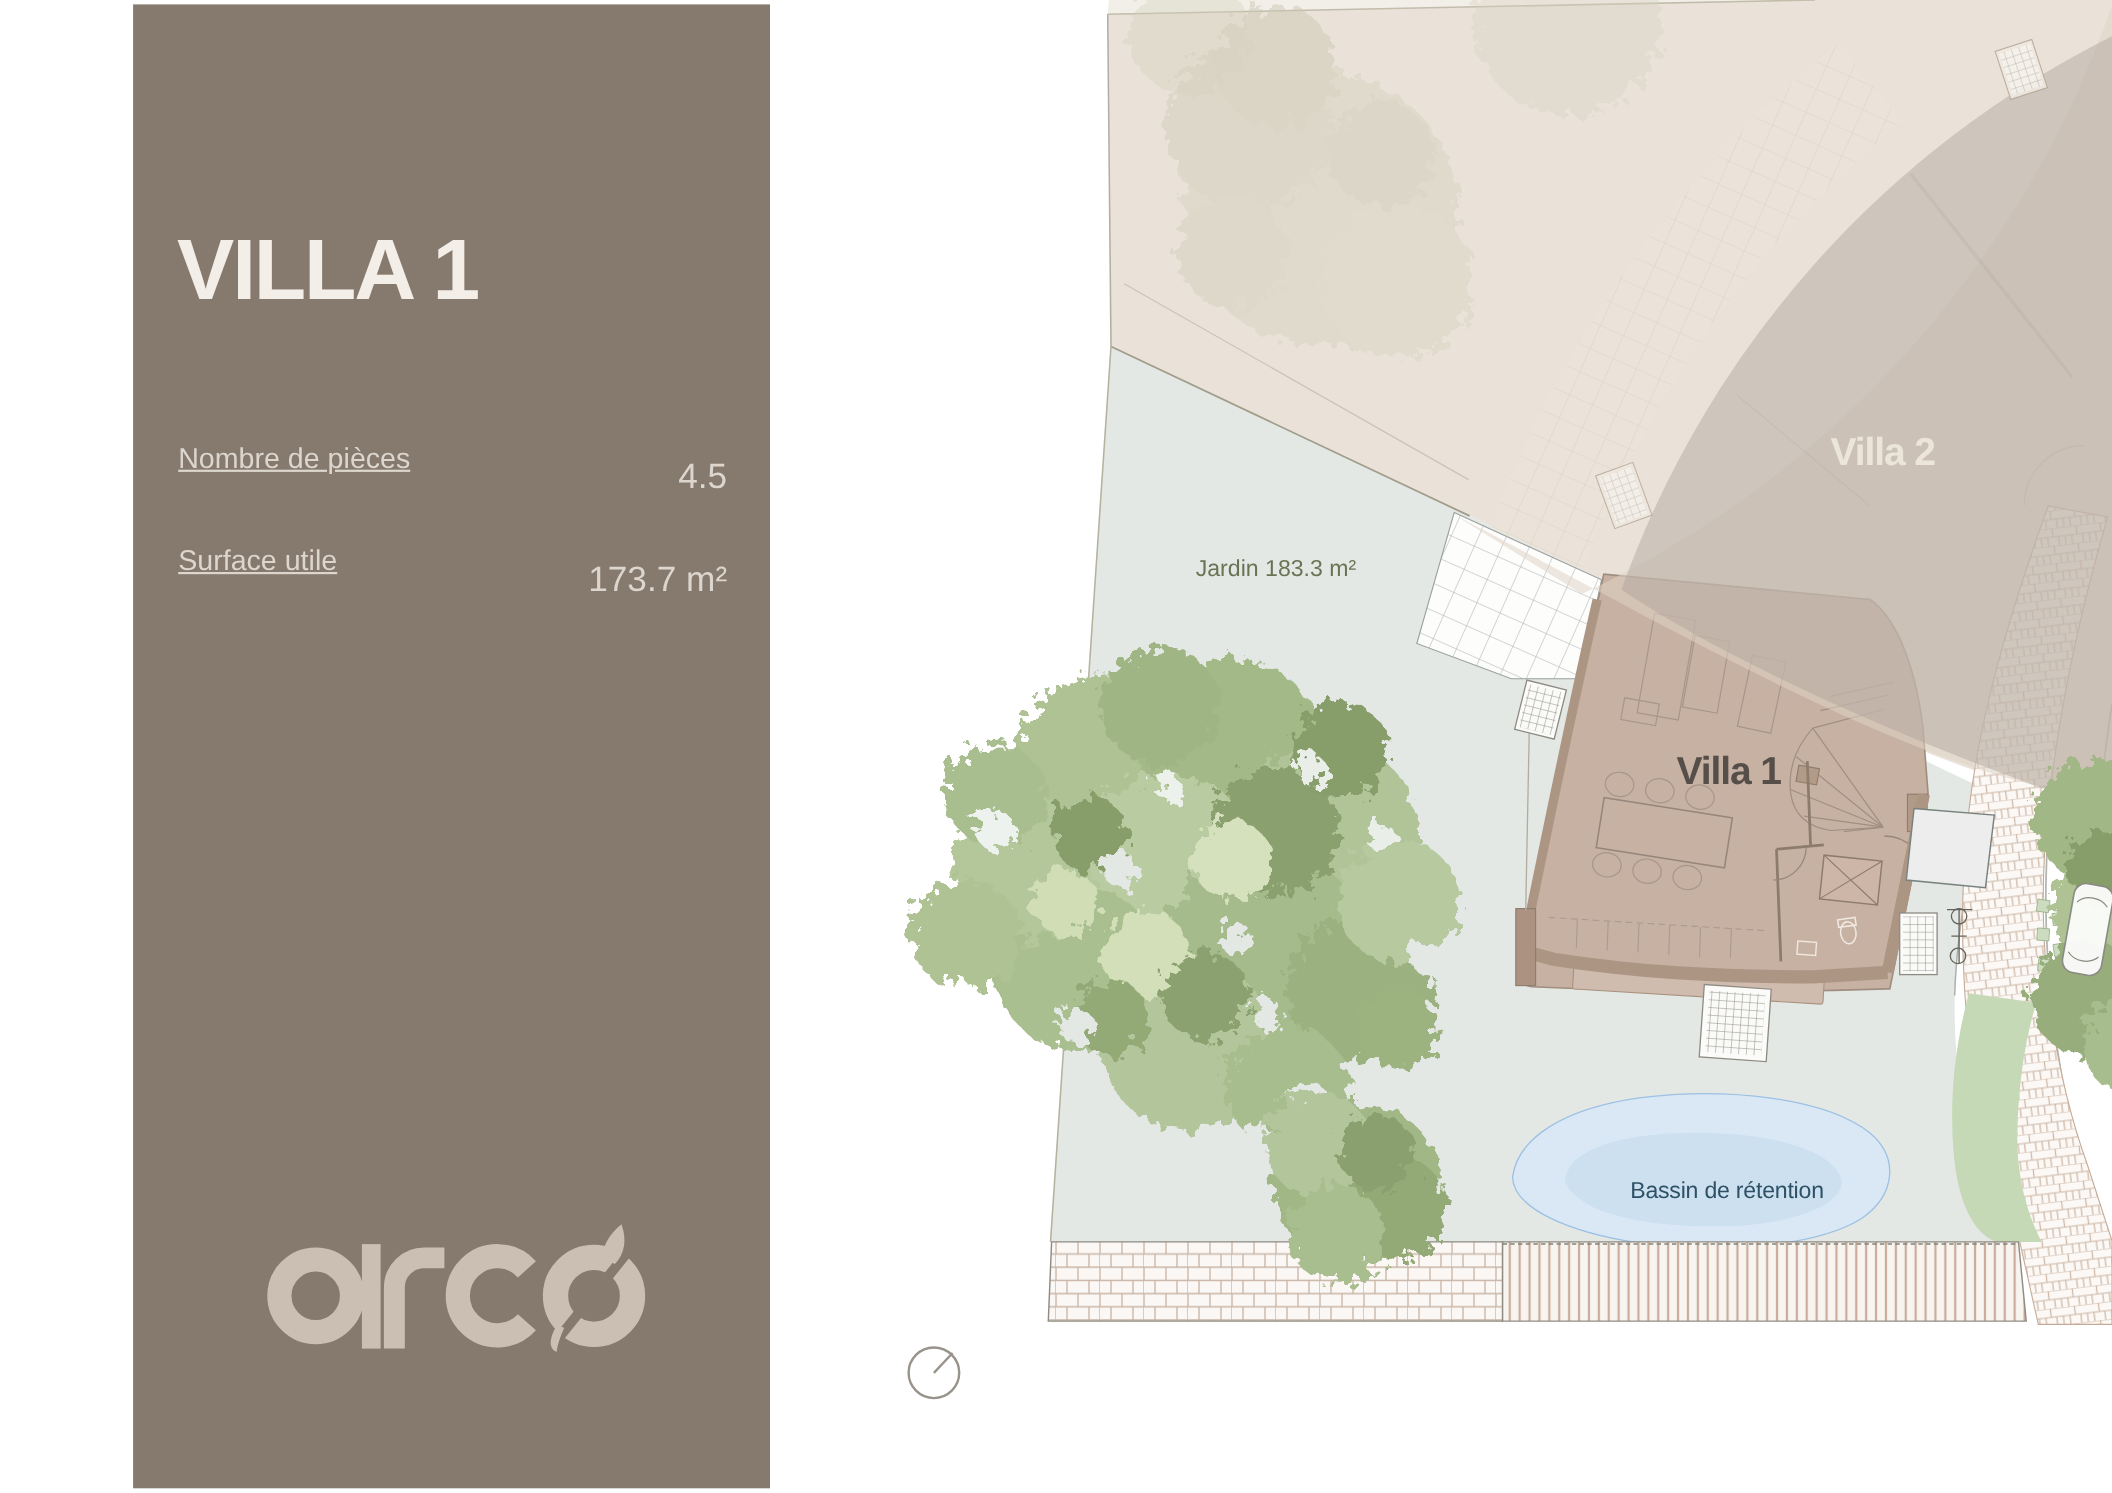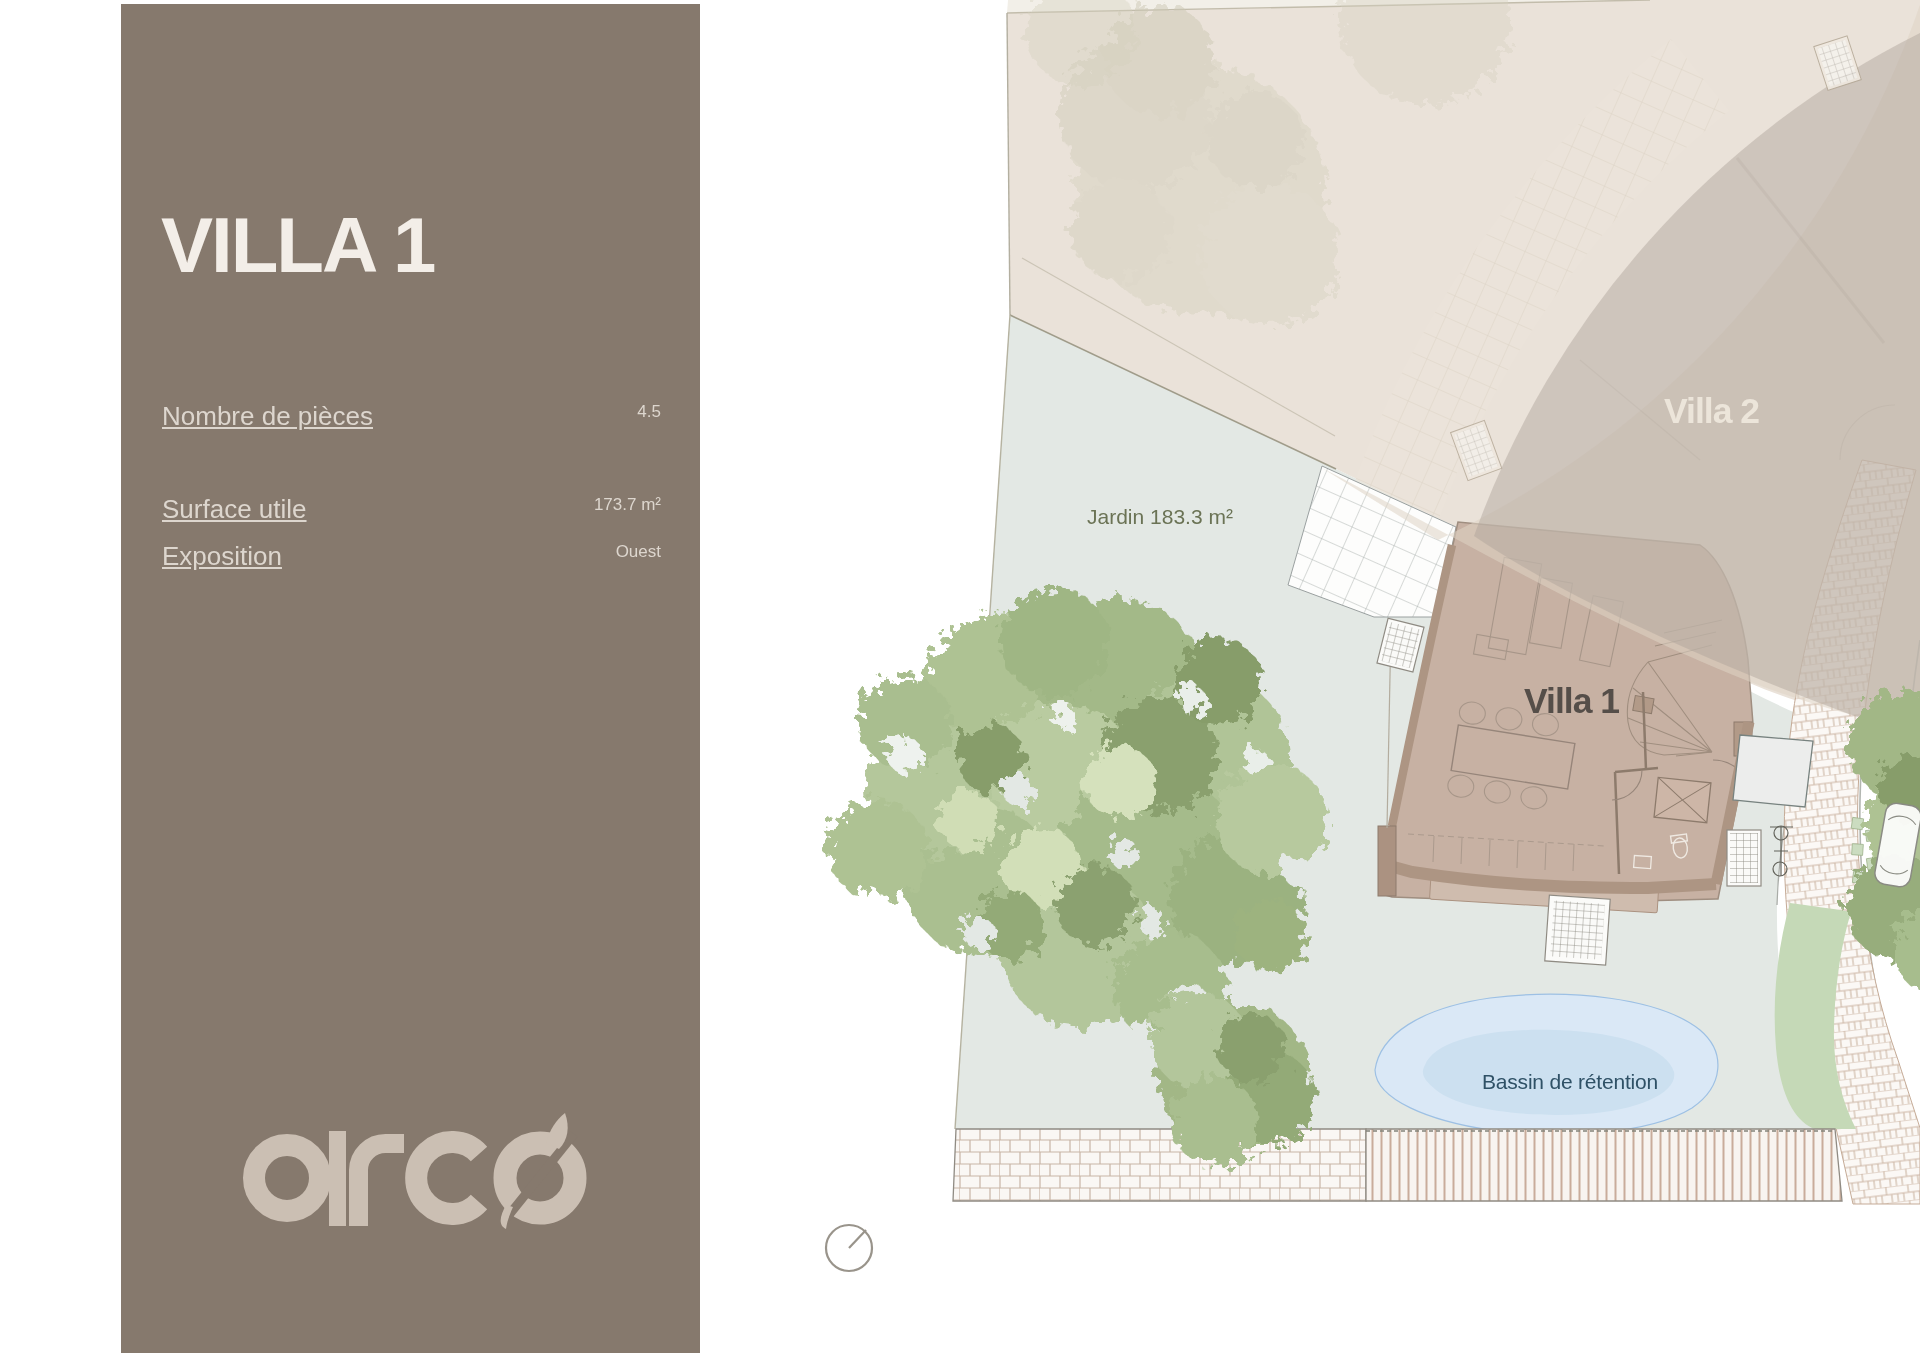--- a/index.html
+++ b/index.html
@@ -1,21 +1,21 @@
 <!DOCTYPE html>
 <html><head>
 <meta charset="utf-8">
 <style>
   html,body{margin:0;padding:0;}
   body{width:1920px;height:1357px;background:#ffffff;font-family:"Liberation Sans",sans-serif;overflow:hidden;position:relative;}
   #plan{position:absolute;left:0;top:0;}
   #sidebar{position:absolute;left:121px;top:4px;width:579px;height:1349px;background:#86796d;}
   #title{position:absolute;left:40px;top:202px;color:#f3eee8;font-size:78px;font-weight:bold;letter-spacing:-2px;line-height:1;}
   .row{position:absolute;left:41px;width:499px;color:#ddd6ce;font-size:26px;line-height:1.2;text-decoration:underline;}
-  .row .val{position:absolute;right:0;top:1px;font-size:17px;}
+  .row .val{position:absolute;right:0;top:13px;font-size:32px;}
   #logo{position:absolute;left:109px;top:1086px;}
 </style>
 </head>
 <body>
 
 <svg id="plan" width="1920" height="1357" viewBox="0 0 1920 1357">
   <defs>
     <pattern id="gridw" width="23" height="23" patternUnits="userSpaceOnUse" patternTransform="rotate(24)">
       <rect width="23" height="23" fill="#fdfdfc"></rect>
       <path d="M0,0H23M0,0V23" stroke="#a7aeac" stroke-width="0.9" fill="none"></path>
@@ -299,21 +299,20 @@
 
   <text x="1664" y="423" font-size="35.5" font-weight="bold" fill="#ece5da" letter-spacing="-1">Villa 2</text>
 </svg>
 
 <div id="sidebar">
 
   <div id="title">VILLA 1</div>
 
   <div class="row" style="top:397px;">Nombre de pièces<span class="val">4.5</span></div>
   <div class="row" style="top:490px;">Surface utile<span class="val">173.7 m²</span></div>
-  <div class="row" style="top:537px;">Exposition<span class="val">Ouest</span></div>
 
   <svg id="logo" width="370" height="160" viewBox="230 1090 370 160">
     <g fill="none" stroke="#cbbfb3">
       <circle cx="287" cy="1178" r="33" stroke-width="22"></circle>
       <path d="M358.5,1226 L358.5,1170 A27,27 0 0 1 385.5,1143.5 L404,1143.5" stroke-width="19"></path>
       <path d="M479,1154 A36,36 0 1 0 479,1202" stroke-width="22"></path>
       <circle cx="540" cy="1178" r="35" stroke-width="23"></circle>
     </g>
     <rect x="329" y="1131" width="17" height="95" fill="#cbbfb3"></rect>
     <path d="M505,1220 L574,1134" stroke="#86796d" stroke-width="9" fill="none"></path>

